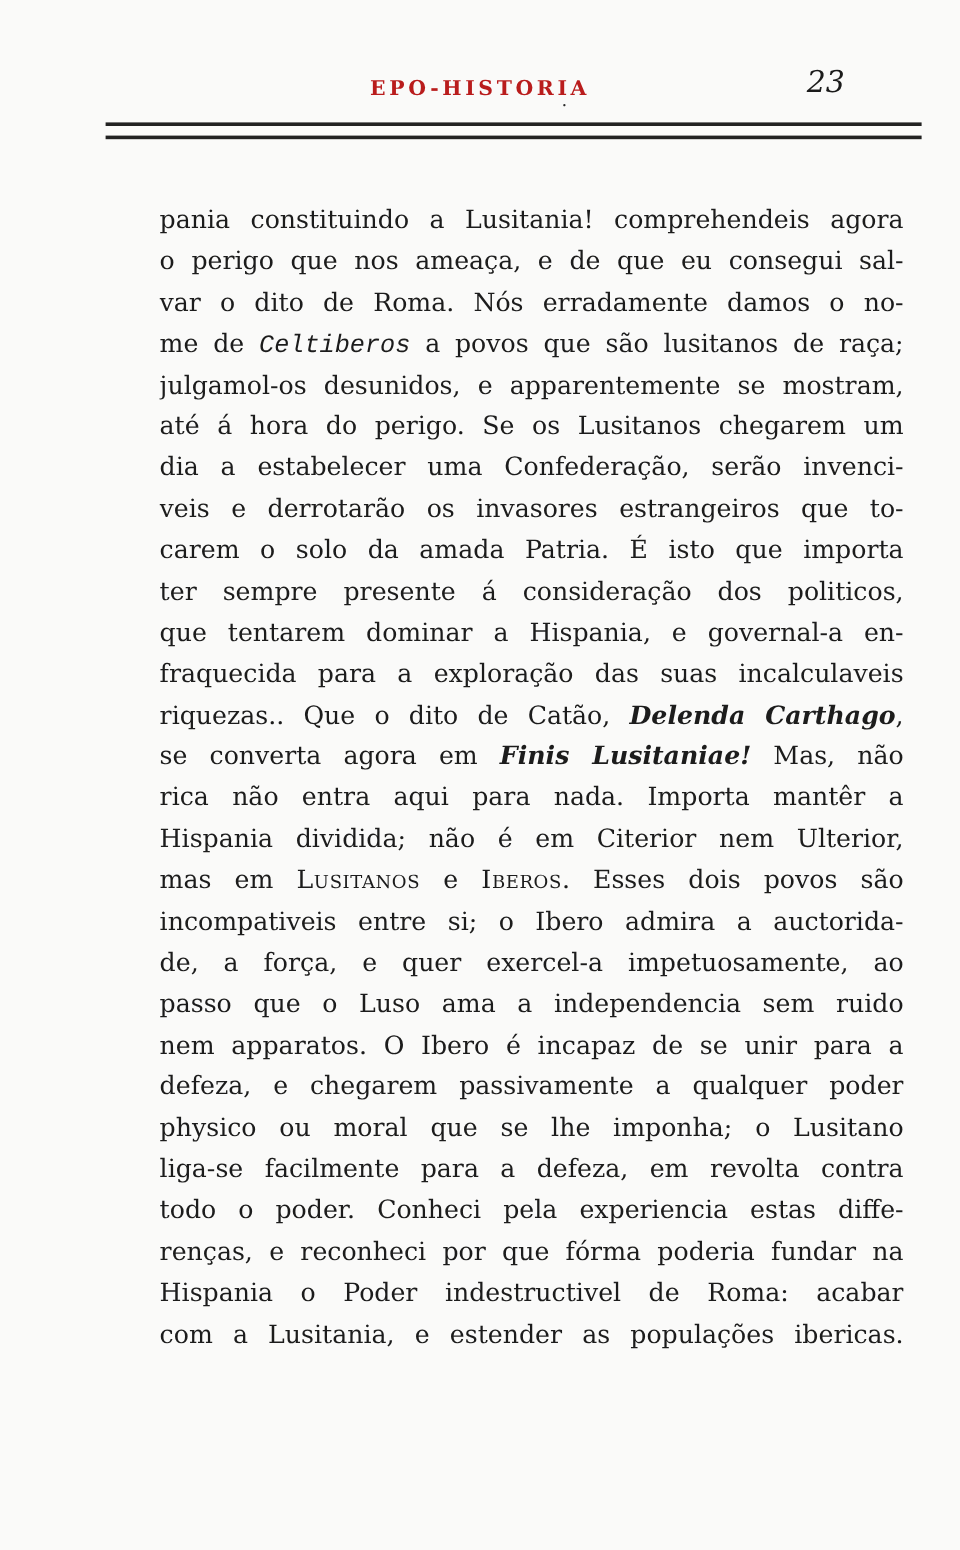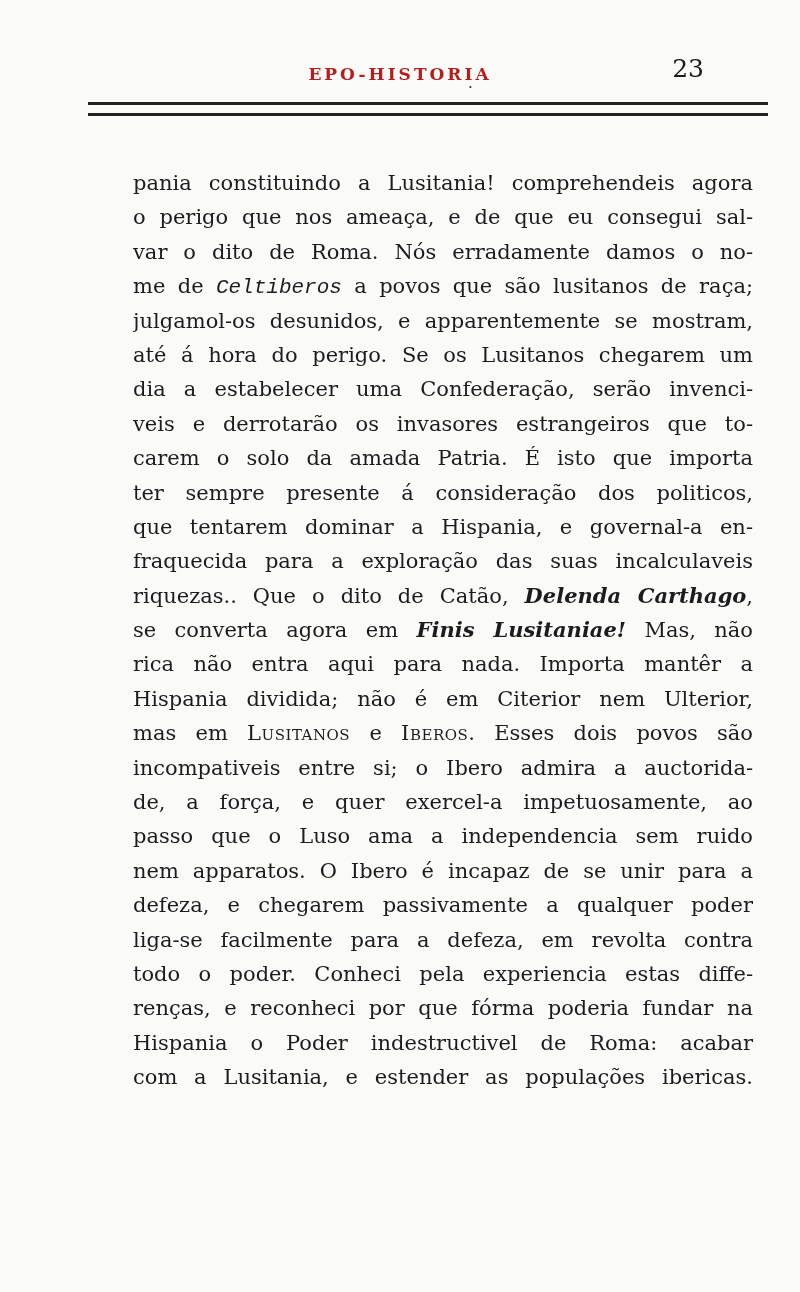--- a/index.html
+++ b/index.html
@@ -33,20 +33,21 @@
     left: 468px;
     font-size: 15px;
     color: #2a2a2a;
   }
   .page-number {
     position: absolute;
     top: 54px;
     right: 96px;
     font-size: 25px;
     color: #1b1b1b;
+    font-style: italic;
   }
   .double-rule {
     position: absolute;
     top: 102px;
     left: 88px;
     width: 680px;
     height: 8px;
     border-top: 3px solid #222222;
     border-bottom: 3px solid #222222;
   }
@@ -95,19 +96,20 @@
       <div class="tline"><span class="seg">riquezas.. Que o dito de Catão, </span><span class="seg-ib">Delenda Carthago</span><span class="seg">,</span></div>
       <div class="tline"><span class="seg">se converta agora em </span><span class="seg-ib">Finis Lusitaniae!</span><span class="seg"> Mas, não</span></div>
       <div class="tline"><span class="seg">rica não entra aqui para nada. Importa mantêr a</span></div>
       <div class="tline"><span class="seg">Hispania dividida; não é em Citerior nem Ulterior,</span></div>
       <div class="tline"><span class="seg">mas em </span><span class="seg-sc">Lusitanos</span><span class="seg"> e </span><span class="seg-sc">Iberos</span><span class="seg">. Esses dois povos são</span></div>
       <div class="tline"><span class="seg">incompativeis entre si; o Ibero admira a auctorida-</span></div>
       <div class="tline"><span class="seg">de, a força, e quer exercel-a impetuosamente, ao</span></div>
       <div class="tline"><span class="seg">passo que o Luso ama a independencia sem ruido</span></div>
       <div class="tline"><span class="seg">nem apparatos. O Ibero é incapaz de se unir para a</span></div>
       <div class="tline"><span class="seg">defeza, e chegarem passivamente a qualquer poder</span></div>
+      <div class="tline"><span class="seg">physico ou moral que se lhe imponha; o Lusitano</span></div>
       <div class="tline"><span class="seg">liga-se facilmente para a defeza, em revolta contra</span></div>
       <div class="tline"><span class="seg">todo o poder. Conheci pela experiencia estas diffe-</span></div>
       <div class="tline"><span class="seg">renças, e reconheci por que fórma poderia fundar na</span></div>
       <div class="tline"><span class="seg">Hispania o Poder indestructivel de Roma: acabar</span></div>
       <div class="tline"><span class="seg">com a Lusitania, e estender as populações ibericas.</span></div>
     </div>
 </div>
 
 </body></html>

